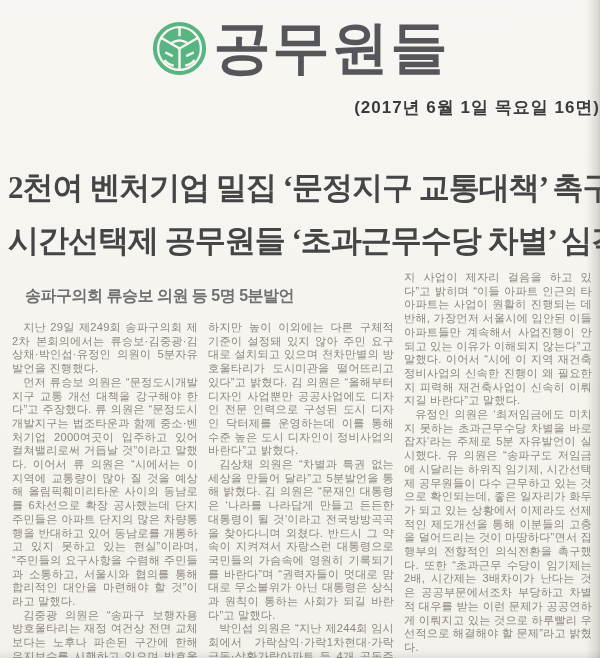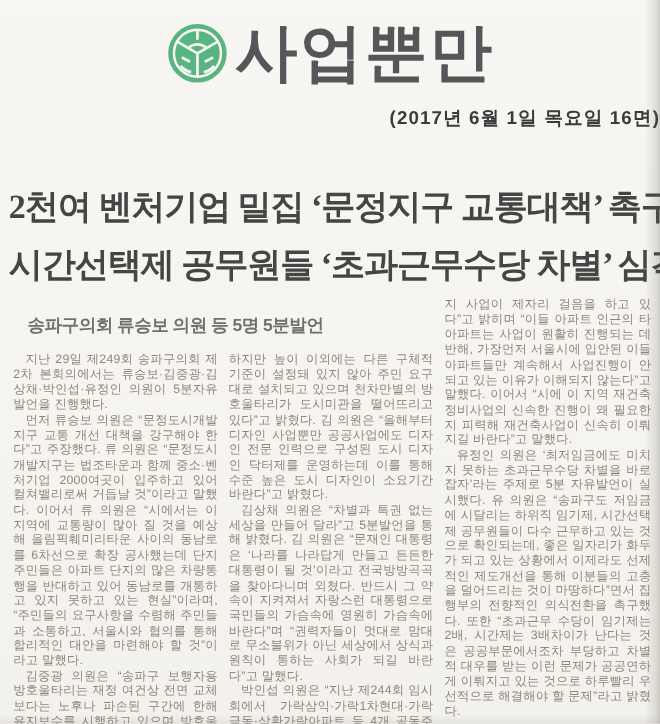--- a/index.html
+++ b/index.html
@@ -84,42 +84,42 @@
           <path d="M30 30 L30 52"></path>
           <path d="M30 30 L11 19"></path>
           <path d="M30 30 L49 19"></path>
           <path d="M30 8 L30 17"></path>
           <path d="M22 24 q8 -5 16 0"></path>
           <path d="M15 34 l8 4 M14 42 q4 5 10 6"></path>
           <path d="M45 34 l-8 4 M46 42 q-4 5 -10 6"></path>
         </g>
       </svg>
     </span>
-    <h1>사업뿐만</h1>
+    <h1>공무원들</h1>
   </header>
 
   <div class="dateline">(2017년 6월 1일 목요일 16면)</div>
 
   <div class="headline">
     <div class="hl">2천여 벤처기업 밀집 ‘문정지구 교통대책’ 촉구</div>
     <div class="hl">시간선택제 공무원들 ‘초과근무수당 차별’ 심각</div>
   </div>
 
   <div class="content">
     <div class="left">
       <div class="subhead">송파구의회 류승보 의원 등 5명 5분발언</div>
       <div class="cols2">
         <div class="col col1">
             <p class="para indent">지난 29일 제249회 송파구의회 제2차 본회의에서는 류승보·김중광·김상채·박인섭·유정인 의원이 5분자유발언을 진행했다.</p>
             <p class="para indent">먼저 류승보 의원은 “문정도시개발지구 교통 개선 대책을 강구해야 한다”고 주장했다. 류 의원은 “문정도시개발지구는 법조타운과 함께 중소·벤처기업 2000여곳이 입주하고 있어 컬쳐밸리로써 거듭날 것”이라고 말했다. 이어서 류 의원은 “시에서는 이 지역에 교통량이 많아 질 것을 예상해 올림픽훼미리타운 사이의 동남로를 6차선으로 확장 공사했는데 단지 주민들은 아파트 단지의 많은 차량통행을 반대하고 있어 동남로를 개통하고 있지 못하고 있는 현실”이라며, “주민들의 요구사항을 수렴해 주민들과 소통하고, 서울시와 협의를 통해 합리적인 대안을 마련해야 할 것”이라고 말했다.</p>
             <p class="para indent">김중광 의원은 “송파구 보행자용 방호울타리는 재정 여건상 전면 교체보다는 노후나 파손된 구간에 한해 유지보수를 시행하고 있으며 방호울타리 높이만 110센티미터에 준해 설치되고 있다.</p>
           </div>
         <div class="col col2">
-            <p class="para">하지만 높이 이외에는 다른 구체적 기준이 설정돼 있지 않아 주민 요구대로 설치되고 있으며 천차만별의 방호울타리가 도시미관을 떨어뜨리고 있다”고 밝혔다. 김 의원은 “올해부터 디자인 사업뿐만 공공사업에도 디자인 전문 인력으로 구성된 도시 디자인 닥터제를 운영하는데 이를 통해 수준 높은 도시 디자인이 소요기간 바란다”고 밝혔다.</p>
-            <p class="para indent">김상채 의원은 “차별과 특권 없는 세상을 만들어 달라”고 5분발언을 통해 밝혔다. 김 의원은 “문재인 대통령은 ‘나라를 나라답게 만들고 든든한 대통령이 될 것’이라고 전국방방곡곡을 찾아다니며 외쳤다. 반드시 그 약속이 지켜져서 자랑스런 대통령으로 국민들의 가슴속에 영원히 가슴속에 바란다”며 “권력자들이 멋대로 맘대로 무소불위가 아닌 세상에서 상식과 원칙이 통하는 사회가 되길 바란다”고 말했다.</p>
+            <p class="para">하지만 높이 이외에는 다른 구체적 기준이 설정돼 있지 않아 주민 요구대로 설치되고 있으며 천차만별의 방호울타리가 도시미관을 떨어뜨리고 있다”고 밝혔다. 김 의원은 “올해부터 디자인 사업뿐만 공공사업에도 디자인 전문 인력으로 구성된 도시 디자인 닥터제를 운영하는데 이를 통해 수준 높은 도시 디자인이 정비사업의 바란다”고 밝혔다.</p>
+            <p class="para indent">김상채 의원은 “차별과 특권 없는 세상을 만들어 달라”고 5분발언을 통해 밝혔다. 김 의원은 “문재인 대통령은 ‘나라를 나라답게 만들고 든든한 대통령이 될 것’이라고 전국방방곡곡을 찾아다니며 외쳤다. 반드시 그 약속이 지켜져서 자랑스런 대통령으로 국민들의 가슴속에 영원히 기록되기를 바란다”며 “권력자들이 멋대로 맘대로 무소불위가 아닌 대통령은 상식과 원칙이 통하는 사회가 되길 바란다”고 말했다.</p>
             <p class="para indent">박인섭 의원은 “지난 제244회 임시회에서 가락삼익·가락1차현대·가락극동·삼환가락아파트 등 4개 공동주택단지 재건축 소요기간 단축이 필요하다는 발언을 했는데 7개월 이상 경과한 지금까</p>
           </div>
       </div>
     </div>
     <div class="col col3">
       <div class="col3-paras">
           <p class="para">지 사업이 제자리 걸음을 하고 있다”고 밝히며 “이들 아파트 인근의 타 아파트는 사업이 원활히 진행되는 데 반해, 가장먼저 서울시에 입안된 이들 아파트들만 계속해서 사업진행이 안되고 있는 이유가 이해되지 않는다”고 말했다. 이어서 “시에 이 지역 재건축 정비사업의 신속한 진행이 왜 필요한지 피력해 재건축사업이 신속히 이뤄지길 바란다”고 말했다.</p>
           <p class="para indent">유정인 의원은 ‘최저임금에도 미치지 못하는 초과근무수당 차별을 바로 잡자’라는 주제로 5분 자유발언이 실시했다. 유 의원은 “송파구도 저임금에 시달리는 하위직 임기제, 시간선택제 공무원들이 다수 근무하고 있는 것으로 확인되는데, 좋은 일자리가 화두가 되고 있는 상황에서 이제라도 선제적인 제도개선을 통해 이분들의 고충을 덜어드리는 것이 마땅하다”면서 집행부의 전향적인 의식전환을 촉구했다. 또한 “초과근무 수당이 임기제는 2배, 시간제는 3배차이가 난다는 것은 공공부문에서조차 부당하고 차별적 대우를 받는 이런 문제가 공공연하게 이뤄지고 있는 것으로 하루빨리 우선적으로 해결해야 할 문제”라고 밝혔다.</p>
         </div>
 

